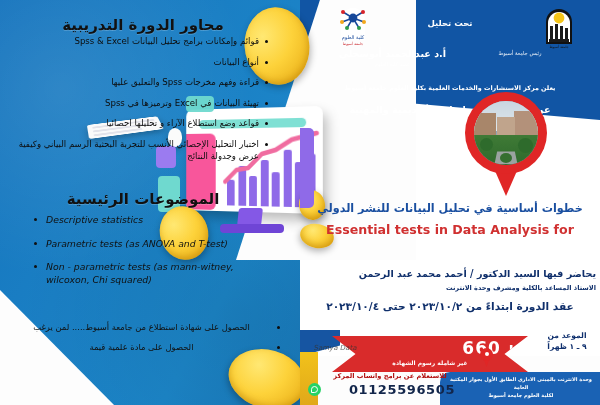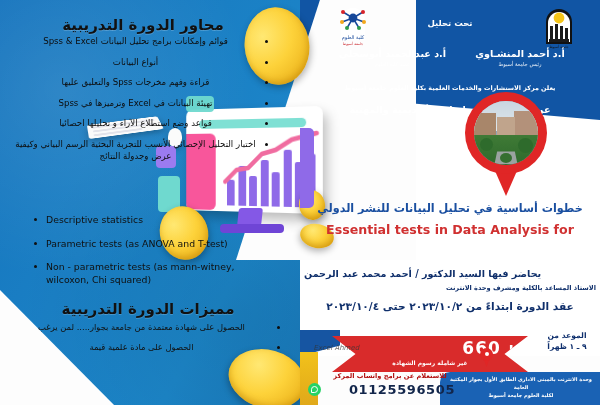--- a/index.html
+++ b/index.html
@@ -50,28 +50,28 @@
   .rtl-list{
     position:absolute;z-index:6;direction:rtl;list-style:none;margin:0;padding:0;
     color:#0d0d0d;font-size:8.6px;line-height:1.35;
   }
   .rtl-list li{margin:0 0 9px 0;position:relative;padding-right:11px;text-align:center;}
   .rtl-list li:before{
     content:"";position:absolute;right:2px;top:4px;width:3px;height:3px;border-radius:50%;
     background:#0d0d0d;
   }
   #axes-list{left:12px;top:36px;width:258px;}
-  #axes-list li{text-align:center;}
+  #axes-list li{text-align:right;}
 
   #benefits-list{left:12px;top:322px;width:270px;font-size:8.4px;color:#101010;}
   #benefits-list li{text-align:center;}
 
   .ltr-list{
     position:absolute;z-index:6;list-style:none;margin:0;padding:0;direction:ltr;
-    color:#101010;font-size:9.3px;line-height:1.35;left:34px;top:214px;width:240px;
+    color:#101010;font-size:9.3px;line-height:1.35;left:34px;top:214px;width:240px;font-style:italic;
   }
   .ltr-list li{margin:0 0 11px 0;position:relative;padding-left:12px;}
   .ltr-list li:before{
     content:"";position:absolute;left:0;top:4px;width:3.4px;height:3.4px;border-radius:50%;
     background:#101010;
   }
 
   
   .art{position:absolute;z-index:4;}
 
@@ -171,21 +171,21 @@
 
   .title-ar{
     position:absolute;left:4px;top:202px;width:292px;text-align:center;direction:rtl;
     color:#1a4fa0;font-size:11.2px;font-weight:700;z-index:8;
   }
   .title-en{
     position:absolute;left:10px;top:222px;width:280px;text-align:center;
     color:#d03030;font-size:12.6px;font-weight:700;line-height:1.32;z-index:8;
   }
   .lecturer{
-    position:absolute;left:4px;top:268px;width:292px;text-align:left;direction:rtl;
+    position:absolute;left:4px;top:268px;width:292px;text-align:right;direction:rtl;
     color:#0f2f6b;font-size:9.6px;font-weight:700;z-index:8;
   }
   .lecturer-role{
     position:absolute;left:4px;top:284px;width:292px;text-align:right;direction:rtl;
     color:#0f2f6b;font-size:6.6px;font-weight:700;z-index:8;
   }
   .dates{
     position:absolute;left:4px;top:300px;width:292px;text-align:center;direction:rtl;
     color:#0f2f6b;font-size:10.6px;font-weight:700;z-index:8;
   }
@@ -280,31 +280,31 @@
 
   <ul class="rtl-list" id="axes-list">
     <li>قوائم وإمكانات برامج تحليل البيانات Spss &amp; Excel</li>
     <li>أنواع البيانات</li>
     <li>قراءة وفهم مخرجات Spss  والتعليق عليها</li>
     <li>تهيئة البيانات في Excel وترميزها في Spss</li>
     <li>قواعد وضع استطلاع الآراء و تحليلها احصائيا</li>
     <li>اختبار التحليل الإحصائي الأنسب للتجربة البحثية الرسم البياني وكيفية عرض وجدولة النتائج</li>
   </ul>
 
+  <div class="l-head h2">الموضوعات الرئيسية</div>
 
   <ul class="ltr-list">
     <li>Descriptive  statistics</li>
     <li>Parametric tests (as ANOVA and T-test)</li>
     <li>Non - parametric tests   (as mann-witney, wilcoxon, Chi squared)</li>
   </ul>
 
-  <div class="l-head h3">مميزات الدورة التدريبية</div>
 
   <ul class="rtl-list" id="benefits-list">
-    <li>الحصول على شهادة معتمدة من جامعة بجوار..... لمن يرغب</li>
+    <li>الحصول على شهادة استطلاع من جامعة أسيوط..... لمن يرغب</li>
     <li>الحصول على مادة علمية قيمة</li>
   </ul>
 
   <div class="art monitor">
     <div class="mon-screen">
       <div class="mon-topbar"></div>
       <div class="mon-pinkpanel"></div>
       <div class="mon-bars">
         <i style="height:26px"></i>
           <i style="height:40px"></i>
@@ -379,21 +379,20 @@
         <rect x="18" y="22" width="3" height="14"></rect>
           <rect x="23" y="24" width="3" height="12"></rect>
         <rect x="7" y="35" width="20" height="3"></rect>
       </g>
       <text x="17" y="44.4" font-size="3.4" fill="#111" text-anchor="middle" font-family="'DejaVu Sans',sans-serif">جامعة أسيوط</text>
     </svg>
 
     <div class="under-patronage">تحت تحليل</div>
 
     <div class="person p1">
-      <div class="nm">أ.د أحمد المنشـاوي</div>
       <div class="rl">رئيس جامعة أسيوط</div>
     </div>
     <div class="person p2">
       <div class="nm">أ.د عبدالحميد أبوسحلي</div>
       <div class="rl">عميد كلية العلوم</div>
     </div>
 
     <div class="announce1">يعلن مركز الاستشارات والخدمات العلمية بكلية العلوم جامعة أسيوط</div>
     <div class="announce2">عن عقد دورة للدراسات الأكاديمية والمهنية</div>
 
@@ -431,21 +430,21 @@
     <div class="blue-strip"></div>
     <div class="gold-strip"></div>
 
     <div class="ribbon">
       <div class="price">
         <span>660</span><small>LE</small>
       </div>
       <div class="note">غير شاملة رسوم الشهادة</div>
     </div>
 
-    <div class="signature">Excel  Ahmed</div>
+    <div class="signature">Samya  Data</div>
 
     <div class="pin-small">
       <div class="pt"></div>
       <div class="pb"></div>
       <div class="pd"></div>
     </div>
 
     <div class="addr-box"></div>
     <div class="addr-text">
       <div>وحدة الانترنت بالمبنى الادارى الطابق الأول بجوار المكتبة العامة</div>

